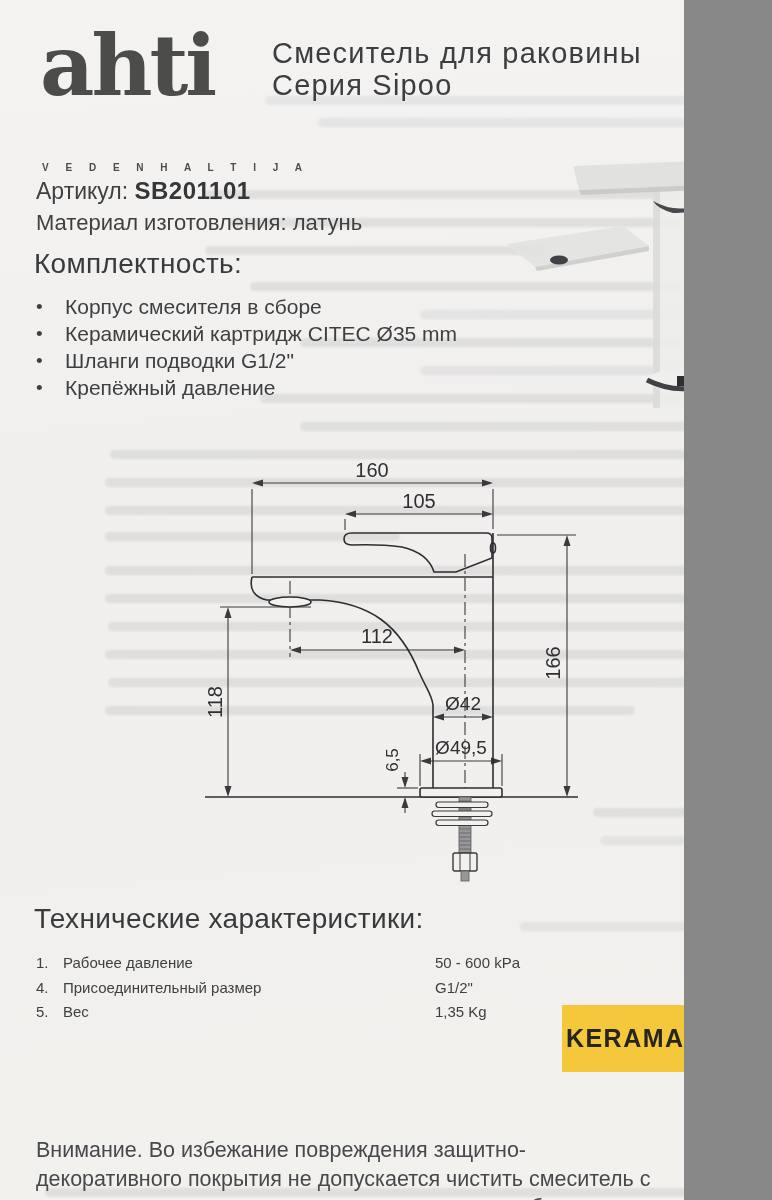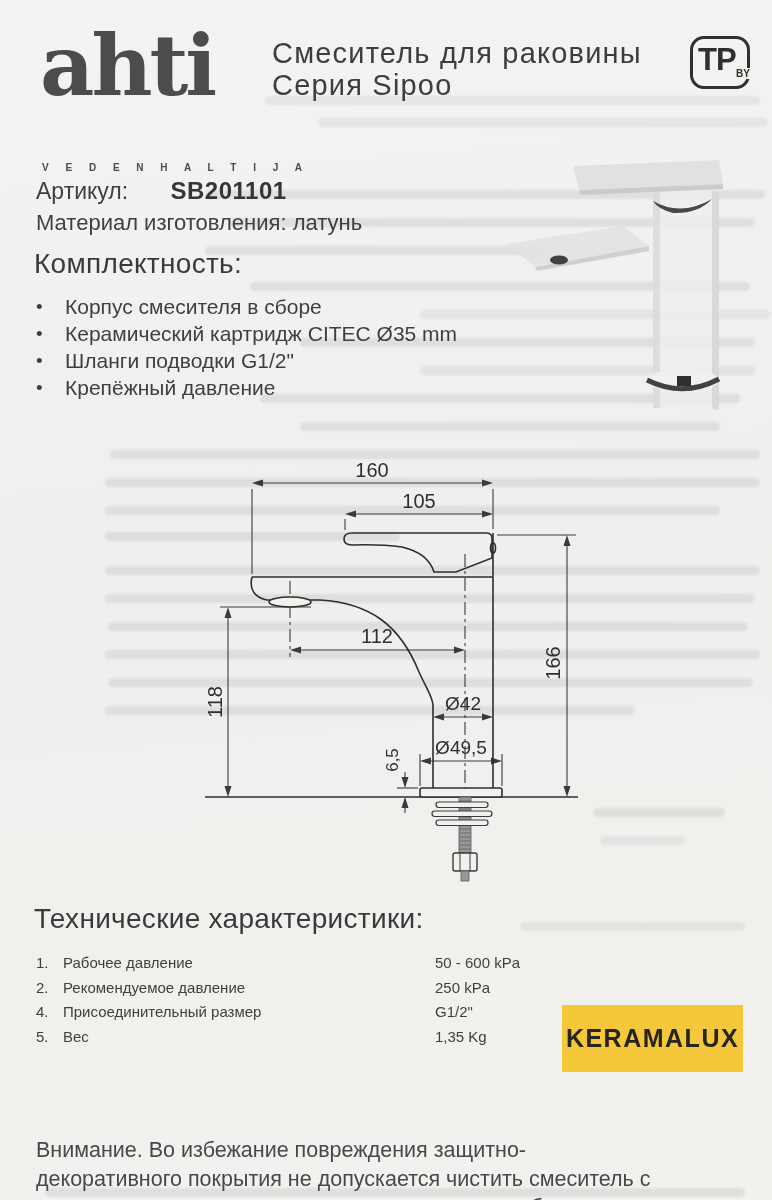--- a/index.html
+++ b/index.html
@@ -1,31 +1,31 @@
 <!DOCTYPE html>
 <html><head>
 <meta charset="utf-8">
 <style>
   html,body{margin:0;padding:0;background:#888;}
-  .page{position:relative;width:772px;height:1200px;overflow:hidden;
+  .page{position:relative;width:684px;height:1200px;overflow:hidden;
     background:linear-gradient(175deg,#f4f3f1 0%,#f0efed 45%,#f2f1ee 100%);
     color:#3d3e40;font-family:"Liberation Sans",sans-serif;}
   .abs{position:absolute;}
   
   .g{position:absolute;height:9px;border-radius:5px;background:rgba(105,105,118,.13);filter:blur(1.3px);z-index:0;}
   .gl{background:rgba(105,105,118,.09);}
   .content{position:relative;z-index:1;}
   .logo{left:40px;top:24px;font-family:"DejaVu Serif",serif;font-weight:700;font-size:84px;line-height:1.0;letter-spacing:-3px;color:#4c4c4b;}
   .logo-sub{left:42px;top:162px;font-size:10px;letter-spacing:7px;color:#4b4b4a;font-weight:700;}
   .title{left:272px;top:37px;font-size:29px;line-height:32px;letter-spacing:1.2px;color:#3c3d3f;}
   .tp{left:690px;top:36px;width:54px;height:47px;border:3.5px solid #303032;border-radius:14px;}
   .tp-main{position:absolute;left:5px;top:3px;font-size:31px;font-weight:700;color:#2f2f31;letter-spacing:-1px;text-align:right;}
   .tp-sub{position:absolute;right:-5px;bottom:7px;font-size:10px;font-weight:700;color:#2f2f31;background:#f2f1ee;padding:0 2px;}
   .article{left:36px;top:177px;font-size:23px;color:#3e3f41;}
-  .article b{font-size:24px;letter-spacing:.5px;color:#353638;margin-left:36px;}
+  .article b{font-size:24px;letter-spacing:.5px;color:#353638;}
   .material{left:36px;top:210px;font-size:22px;color:#3e3f41;}
   .h1{left:34px;top:248px;font-size:28px;letter-spacing:.3px;color:#393a3c;}
   .list{left:36px;top:293px;font-size:21px;color:#3e3f41;}
   .list .li{position:relative;height:27px;line-height:27px;padding-left:29px;}
   .list .li:before{content:"•";position:absolute;left:0;top:0;font-size:19px;}
   .h2{left:34px;top:903px;font-size:28px;letter-spacing:.3px;color:#393a3c;}
   .specs{left:36px;top:951px;width:600px;font-size:15px;color:#3e3f41;}
   .srow{position:relative;height:24.5px;line-height:24.5px;}
   .srow .num{display:inline-block;width:27px;}
   .srow .val{position:absolute;left:399px;top:0;}
@@ -193,23 +193,20 @@
         <text x="222" y="316" font-size="17" transform="rotate(-90 222 310)">6,5</text>
       </g>
     </svg>
 
     <div class="abs h2">Технические характеристики:</div>
     <div class="abs specs">
       <div class="srow">
         <span class="num">1.</span><span>Рабочее давление</span><span class="val">50 - 600 kPa</span>
       </div>
       <div class="srow">
-        <span class="num">2.</span><span>Рекомендуемое давление</span><span class="val">250 kPa</span>
-      </div>
-      <div class="srow">
         <span class="num">4.</span><span>Присоединительный размер</span><span class="val">G1/2"</span>
       </div>
       <div class="srow">
         <span class="num">5.</span><span>Вес</span><span class="val">1,35 Kg</span>
       </div>
     </div>
 
     <div class="abs badge">KERAMALUX</div>
 
     <div class="abs warning">Внимание. Во избежание повреждения защитно-декоративного покрытия не допускается чистить смеситель с использованием моющих средств, содержащих абразивные материалы высокоактивные кислоты и растворители.</div>

